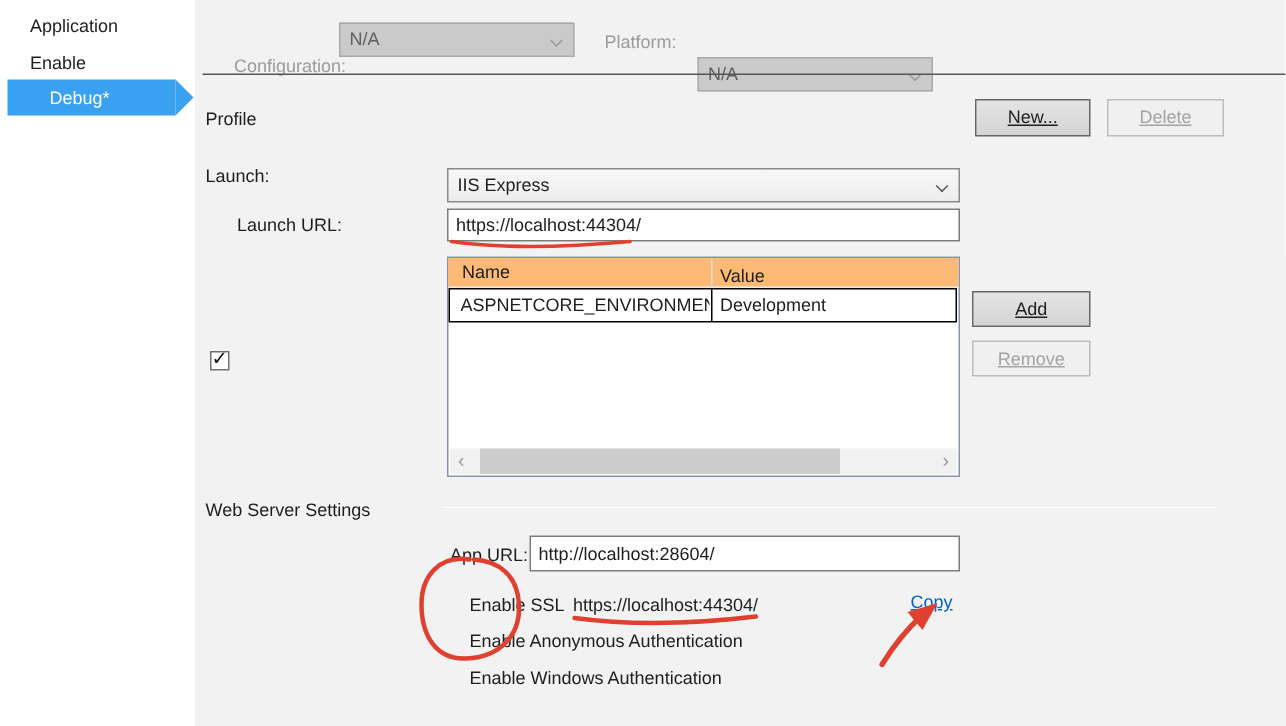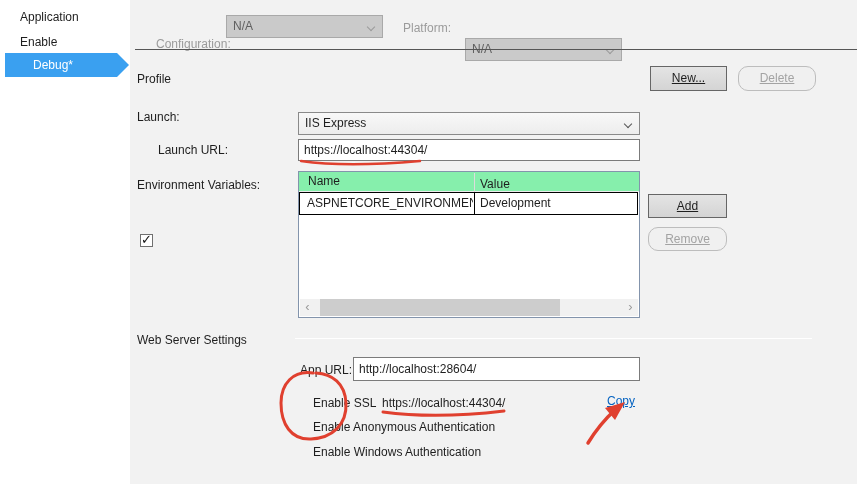--- a/index.html
+++ b/index.html
@@ -26,33 +26,33 @@
   .select.soft { border-color:#c3c3c3; background:#f4f4f4; }
   .select.soft .chev { border-color:#b8b8b8; }
   .select.disabled { border-color:#a9a9a9; background:#cacaca; color:#5f5f5f; }
   .select.disabled .chev { border-color:#9a9a9a; }
 
   
   .tinput { border:1px solid #7b7b7b; background:#fff; height:22px; line-height:20px; padding-left:5px; white-space:nowrap; overflow:hidden; }
 
   
   .btn { border:1px solid #666; background:linear-gradient(#e4e4e4,#d4d4d4); text-align:center; cursor:default;text-decoration:underline; }
-  .btn.disabled { border-color:#bdbdbd; background:#f0f0f0; color:#a3a3a3;border-radius:10px; }
+  .btn.disabled { border-color:#bdbdbd; background:#f0f0f0; color:#a3a3a3; }
 
   
   .cb { width:13px; height:13px; border:1px solid #707070; background:#fff; position:relative; display:inline-block; }
   .cb .mark { position:absolute; left:0px; top:-3px; font-family:"DejaVu Sans",sans-serif; font-size:13px; font-weight:bold; color:#111; }
 
   
   .sep-dark { position:absolute; background:#565656; height:1px; }
   .groove { position:absolute; height:1px; background:#d2d2d2; border-bottom:1px solid #ffffff; }
 
   
   .envtable { position:absolute; background:#fff; border:1px solid #8394ac; }
-  .env-head { position:absolute; left:0; top:0; right:0; height:20px; background:#86efac; border-bottom:1px solid #ececec; }
+  .env-head { position:absolute; left:0; top:0; right:0; height:20px; background:#fdba74; border-bottom:1px solid #ececec; }
   .env-head .h1 { position:absolute; left:9px; top:2px; }
   .env-head .h2 { position:absolute; left:181px; top:5px; }
   .env-colsep { position:absolute; left:175px; top:1px; width:1px; height:19px; background:#dcdcdc; }
   .env-row { position:absolute; left:0px; top:20px; width:339px; height:23px; border:1px solid #000; background:#fff; }
   .env-row .c1 { position:absolute; left:7px; top:3px; width:166px; overflow:hidden; white-space:nowrap; }
   .env-row .c2 { position:absolute; left:180px; top:3px; white-space:nowrap; }
   .env-row .rowsep { position:absolute; left:174px; top:0; width:1px; height:21px; background:#000; }
   .hscroll { position:absolute; left:1px; right:1px; bottom:1px; height:17px; background:#f1f1f1; }
   .hs-arrow { position:absolute; top:0; width:15px; height:17px; color:#9a9a9a; text-align:center; line-height:16px; font-size:13px; }
   .hs-thumb { position:absolute; left:20px; top:0; width:240px; height:17px; background:#cdcdcd; }
@@ -105,21 +105,20 @@
     </div>
 
     
     <span class="cb abs" style="left:10px; top:142px;">
       <span class="mark">✓</span>
     </span>
     <div class="abs lbl" style="left:28px; top:143px;">Launch URL:</div>
     <div class="tinput abs" style="left:168px; top:139px; width:342px;">https://localhost:44304/</div>
 
     
-    <div class="abs lbl" style="left:7px; top:178px;">Environment Variables:</div>
     <div class="envtable" style="left:168px; top:171px; width:342px; height:147px;">
       <div class="env-head">
         <span class="h1">Name</span>
         <span class="h2">Value</span>
         <span class="env-colsep"></span>
       </div>
       <div class="env-row">
         <span class="c1">ASPNETCORE_ENVIRONMENT</span>
         <span class="rowsep"></span>
         <span class="c2">Development</span>

